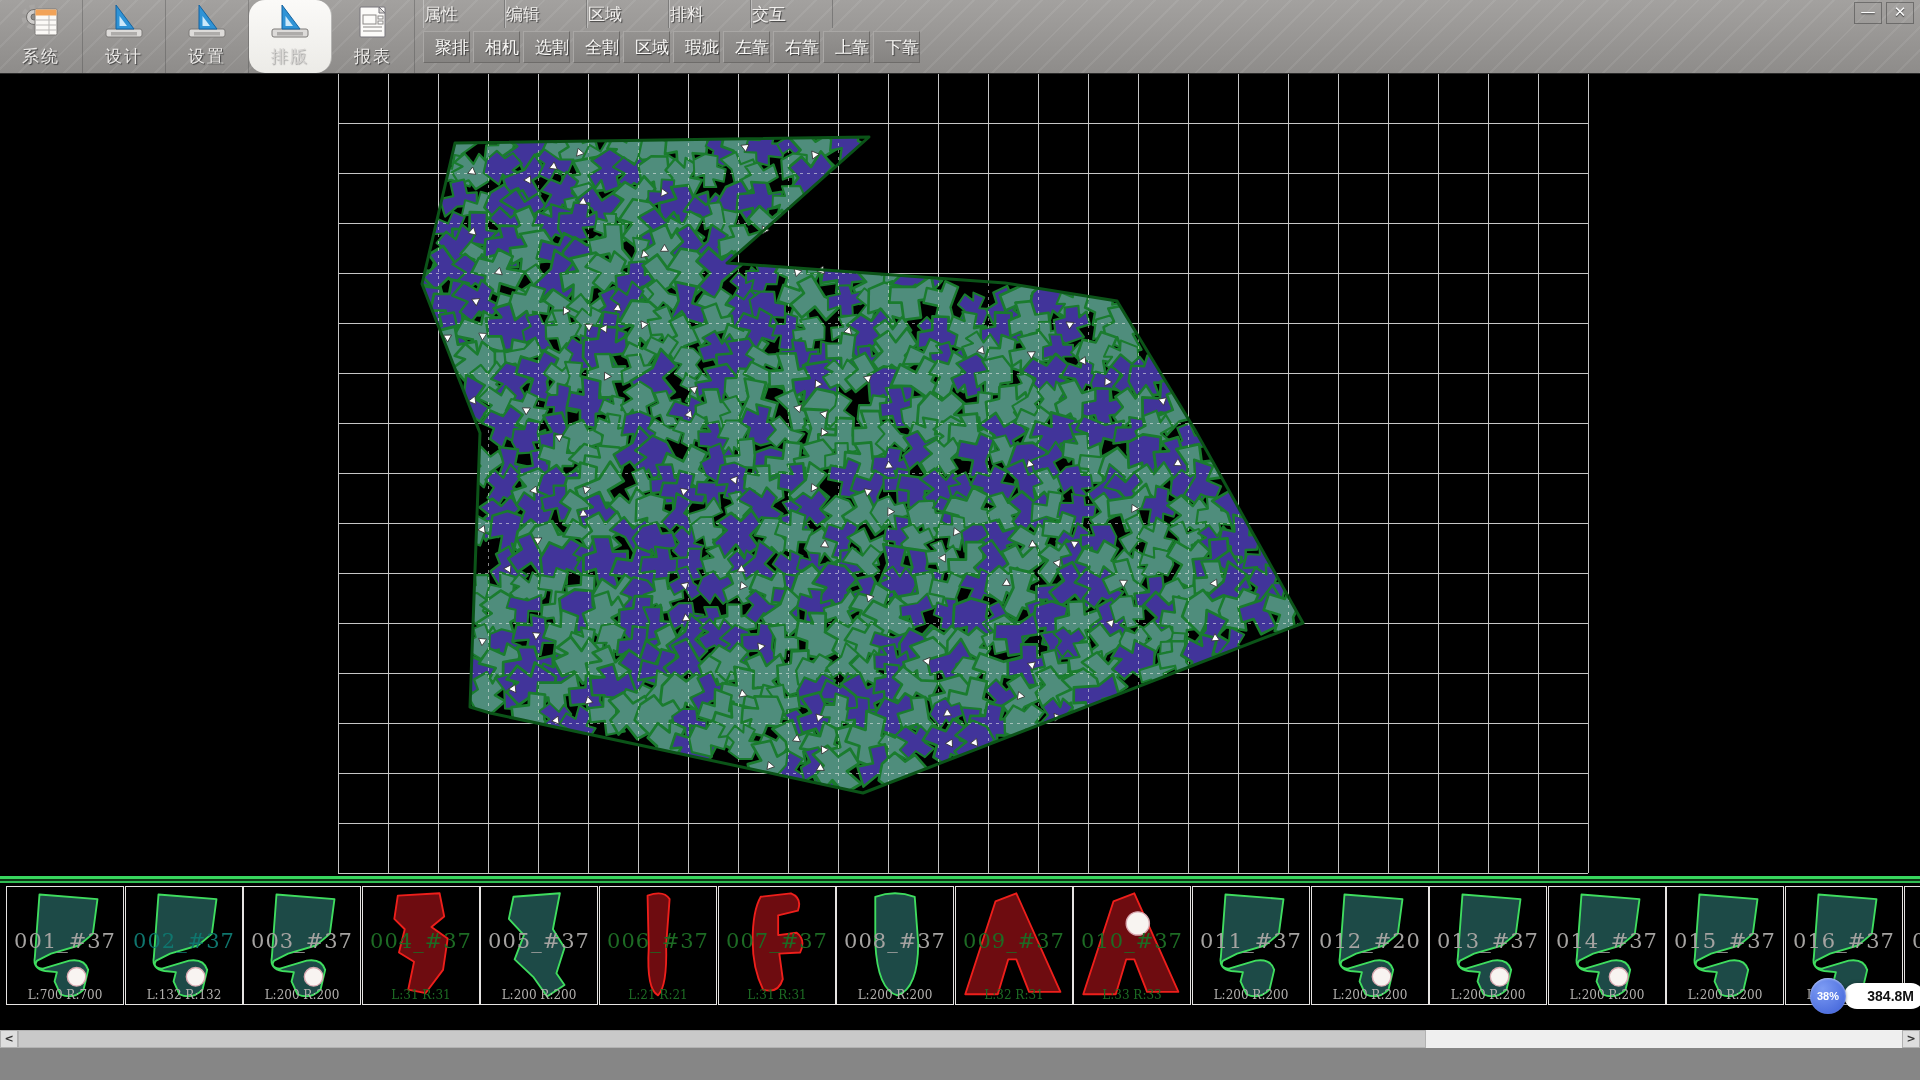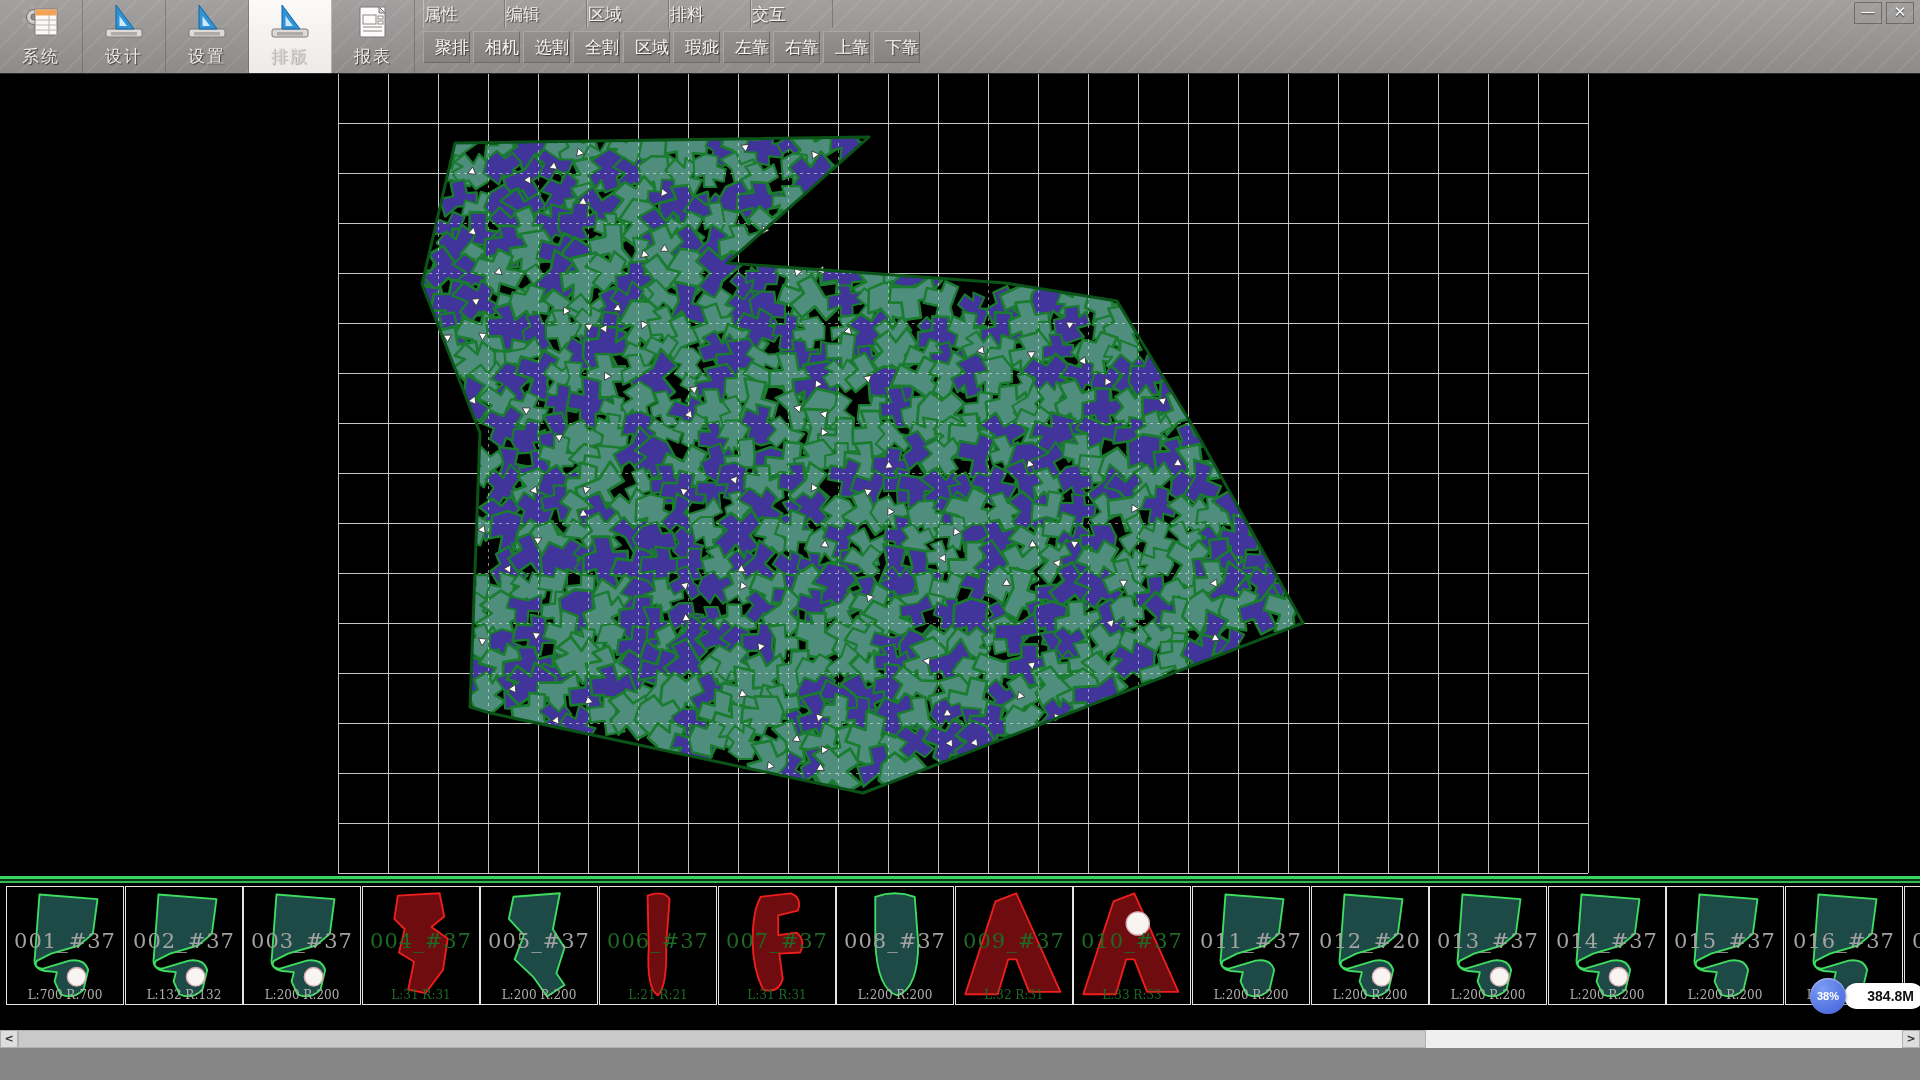--- a/index.html
+++ b/index.html
@@ -9,21 +9,21 @@
   
   .toolbar{position:absolute;top:0;left:0;width:1920px;height:73px;
     background:linear-gradient(#a3a19f,#8e8c8a);
     border-bottom:1px solid #2a2a2a;z-index:5;}
   .toolbar .texture{position:absolute;inset:0;
     background:repeating-linear-gradient(135deg,rgba(255,255,255,.07) 0 2px,transparent 2px 16px);
     pointer-events:none;}
   .mode-strip{position:absolute;left:0;top:0;height:73px;display:flex;}
   .mode-cell{width:82px;height:73px;display:flex;flex-direction:column;align-items:center;
     justify-content:flex-start;border-right:1px solid rgba(70,70,70,.35);cursor:pointer;}
-  .mode-cell.selected{background:linear-gradient(#fbfaf8,#ecebe7);}
+  .mode-cell.selected{background:linear-gradient(#fbfaf8,#ecebe7);border-radius:16px;}
   .mode-cell .micon{width:44px;height:40px;margin-top:2px;}
   .mode-cell .mlabel{font-size:17px;letter-spacing:2px;color:#eceae8;
     text-shadow:1px 1px 1px rgba(45,45,45,.85);margin-top:3px;}
   .mode-cell.selected .mlabel{color:#d4d2d0;text-shadow:1px 1px 1px rgba(120,120,120,.6);}
 
   .menu-block{position:absolute;left:423px;top:0;}
   .menu-row{display:flex;height:28px;}
   .menu-tab{width:80px;height:28px;line-height:28px;text-align:left;font-size:17px;
     color:#f2f0ee;text-shadow:1px 1px 1px rgba(40,40,40,.8);
     border-left:1px solid rgba(225,225,225,.45);border-right:1px solid rgba(95,95,95,.55);cursor:pointer;}
@@ -959,21 +959,21 @@
             <circle cx="60" cy="77" r="8" fill="#f8f4f1" stroke="#d8a8b0" stroke-width="1.2"></circle>
           </svg>
           <div class="t-name" style="color: rgb(165, 163, 161);">001_#37</div>
           <div class="t-lr" style="color: rgb(178, 176, 174);">L:700 R:700</div>
         </div>
         <div class="thumb-cell" style="left: 125px;">
           <svg width="116" height="117" viewBox="0 0 100 100" preserveAspectRatio="xMidYMid meet">
             <path d="M28,6 L78,10 L74,40 L62,50 L38,57 L26,63 Q22,69 31,70 L54,63 Q67,61 70,71 L66,88 Q57,97 46,92 L41,81 L43,73 L33,72 Q22,70 24,60 Z" fill="#1d4a47" stroke="#3fdd5f" stroke-width="1.6" stroke-linejoin="round"></path>
             <circle cx="60" cy="77" r="8" fill="#f8f4f1" stroke="#d8a8b0" stroke-width="1.2"></circle>
           </svg>
-          <div class="t-name" style="color: #a3a3a3;">002_#37</div>
+          <div class="t-name" style="color: #0f766e;">002_#37</div>
           <div class="t-lr" style="color: rgb(178, 176, 174);">L:132 R:132</div>
         </div>
         <div class="thumb-cell" style="left: 243px;">
           <svg width="116" height="117" viewBox="0 0 100 100" preserveAspectRatio="xMidYMid meet">
             <path d="M28,6 L78,10 L74,40 L62,50 L38,57 L26,63 Q22,69 31,70 L54,63 Q67,61 70,71 L66,88 Q57,97 46,92 L41,81 L43,73 L33,72 Q22,70 24,60 Z" fill="#1d4a47" stroke="#3fdd5f" stroke-width="1.6" stroke-linejoin="round"></path>
             <circle cx="60" cy="77" r="8" fill="#f8f4f1" stroke="#d8a8b0" stroke-width="1.2"></circle>
           </svg>
           <div class="t-name" style="color: rgb(165, 163, 161);">003_#37</div>
           <div class="t-lr" style="color: rgb(178, 176, 174);">L:200 R:200</div>
         </div>

